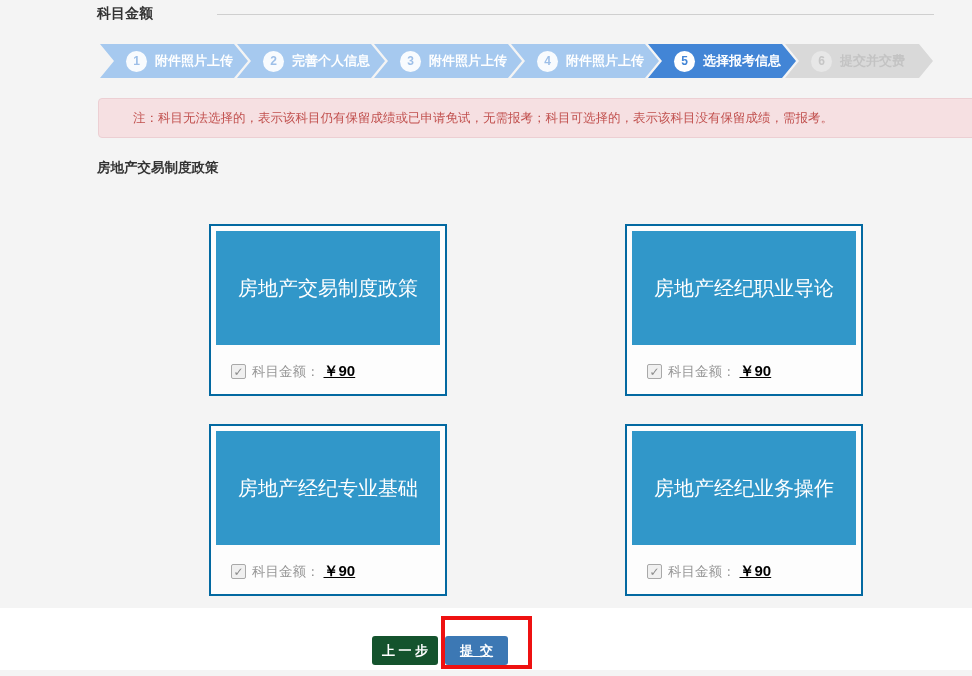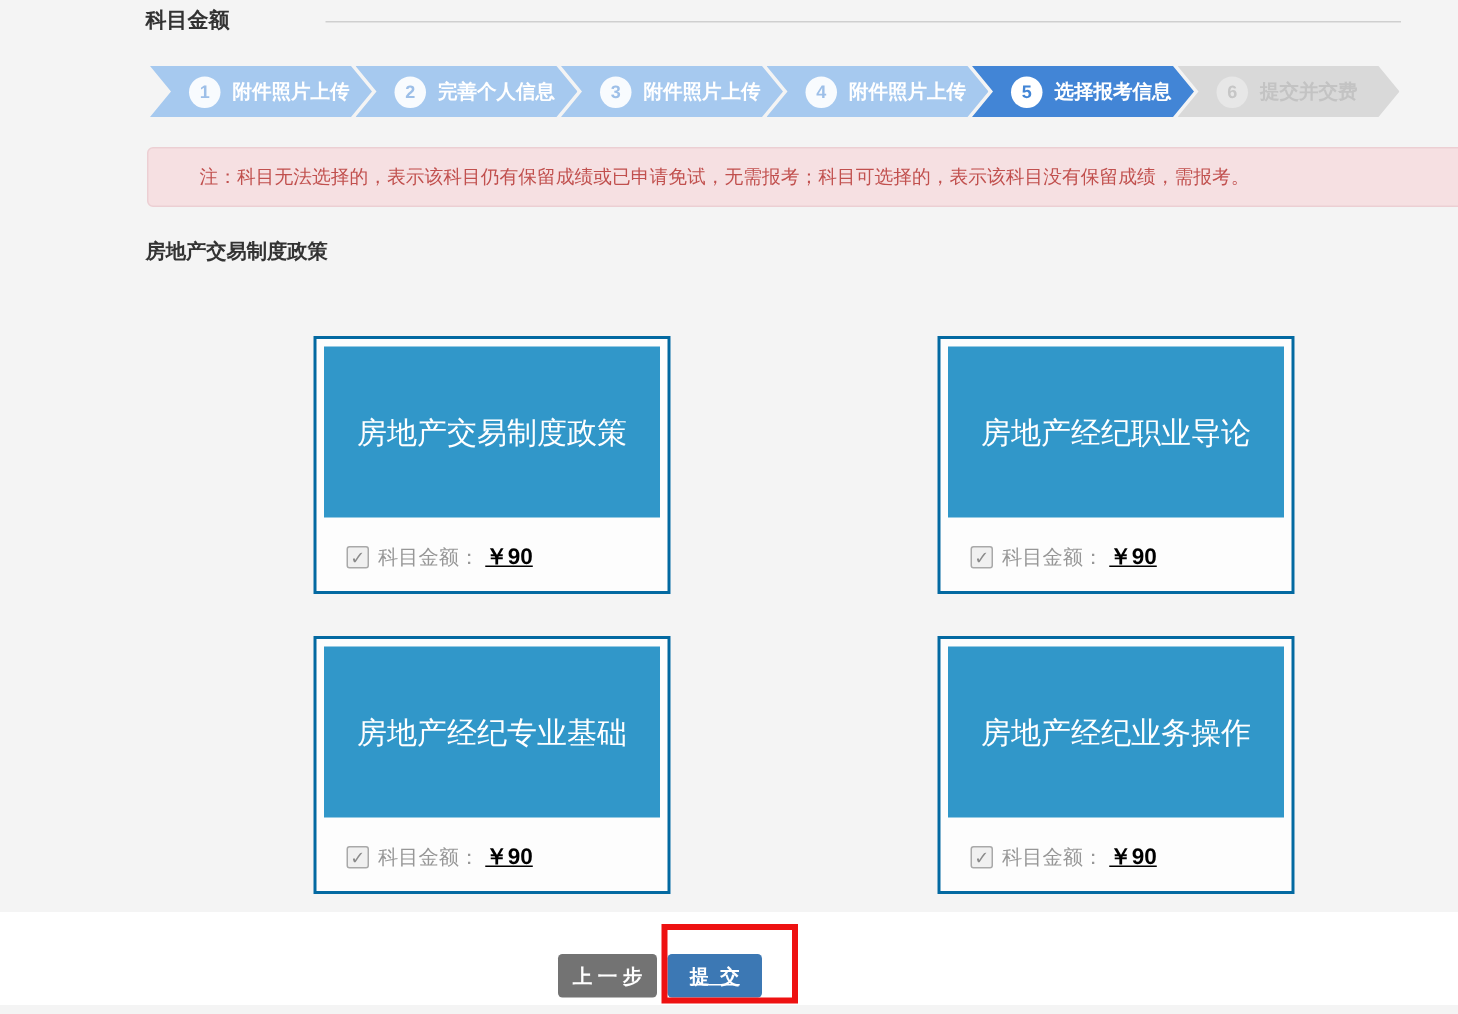--- a/index.html
+++ b/index.html
@@ -42,21 +42,21 @@
   .fee-row { position:absolute; left:20px; bottom:13px; display:flex; align-items:center; }
   .checkbox { width:15px; height:15px; background:#f0f0f0; border:1px solid #a9a9a9; border-radius:2px;
               display:flex; align-items:center; justify-content:center;
               font-size:12px; color:#8a8a8a; line-height:1; margin-right:6px; }
   .fee-label { font-size:13.5px; color:#979797; }
   .fee-amount { font-size:15px; font-weight:bold; color:#000000; margin-left:4px;text-decoration:underline; }
 
   .footer-band { position:absolute; left:0; top:608px; width:972px; height:62px; background:#ffffff; }
   .btn { position:absolute; height:29px; border:none; border-radius:3px; color:#fff;
          font-size:13px; font-weight:bold; font-family:inherit; white-space:pre; cursor:pointer; }
-  .btn-prev { left:372px; top:636px; width:66px; background:#737373; }
+  .btn-prev { left:372px; top:636px; width:66px; background:#14532d; }
   .btn-submit { left:445px; top:636px; width:63px; background:#3c78b4;text-decoration:underline; }
   .annotation-box { position:absolute; left:441px; top:616px; width:91px; height:53px;
                     border:4px solid #ee1111; pointer-events:none; }
 </style>
 </head>
 <body>
 
 <div class="page">
 
   <div class="page-title">科目金额</div>

